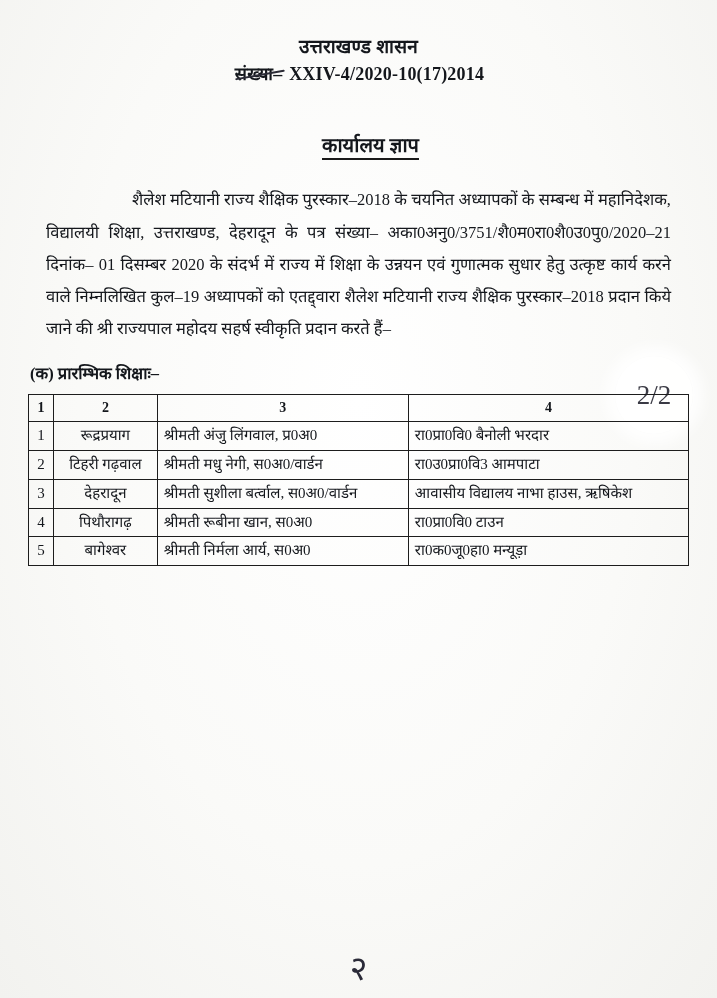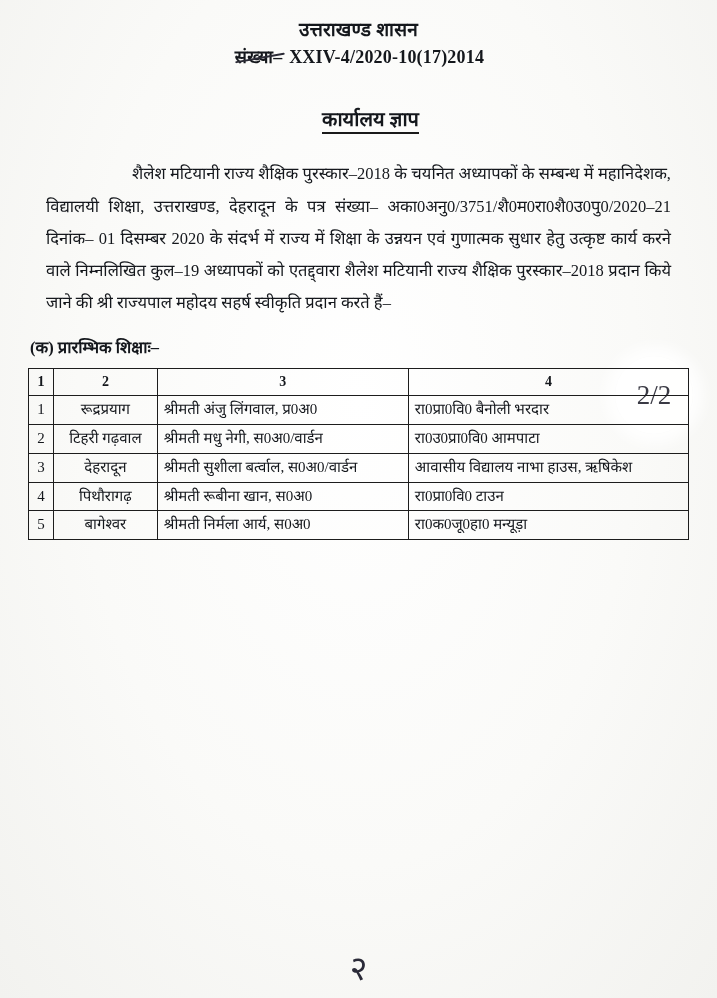--- a/index.html
+++ b/index.html
@@ -19,21 +19,21 @@
     position: relative;
     width: 717px;
     height: 998px;
     background:
       radial-gradient(ellipse at 50% 40%, #ffffff 0%, #fafaf8 55%, #f2f2ef 100%);
     padding: 0;
     box-sizing: border-box;
   }
   .header {
     text-align: center;
-    padding-top: 15px;
+    padding-top: 32px;
   }
   .header .line {
     font-size: 19px;
     font-weight: 700;
     letter-spacing: .2px;
     line-height: 1.55;
   }
   .header .line.sub {
     font-size: 18px;
   }
@@ -55,21 +55,21 @@
     background: #2b2b36;
     transform: rotate(-10deg);
     border-radius: 2px;
   }
   .pen {
     font-family: "Liberation Serif", serif;
     color: #1b1b2a;
   }
   .title-stamp {
     text-align: center;
-    margin-top: 33px;
+    margin-top: 42px;
     padding-left: 24px;
   }
   .title-stamp span {
     font-size: 20px;
     font-weight: 700;
     border-bottom: 2px solid #1a1a1a;
     padding-bottom: 2px;
   }
   .body-text {
     margin: 26px 30px 0 30px;
@@ -187,21 +187,21 @@
       <tr>
         <td class="c">1</td>
         <td class="c">रूद्रप्रयाग</td>
         <td>श्रीमती अंजु लिंगवाल, प्र0अ0</td>
         <td>रा0प्रा0वि0 बैनोली भरदार</td>
       </tr>
       <tr>
         <td class="c">2</td>
         <td class="c">टिहरी गढ़वाल</td>
         <td>श्रीमती मधु नेगी, स0अ0/वार्डन</td>
-        <td>रा0उ0प्रा0वि0 आमपाटा</td>
+        <td>रा0उ0प्रा0वि3 आमपाटा</td>
       </tr>
       <tr>
         <td class="c">3</td>
         <td class="c">देहरादून</td>
         <td>श्रीमती सुशीला बर्त्वाल, स0अ0/वार्डन</td>
         <td>आवासीय विद्यालय नाभा हाउस, ऋषिकेश</td>
       </tr>
       <tr>
         <td class="c">4</td>
         <td class="c">पिथौरागढ़</td>

